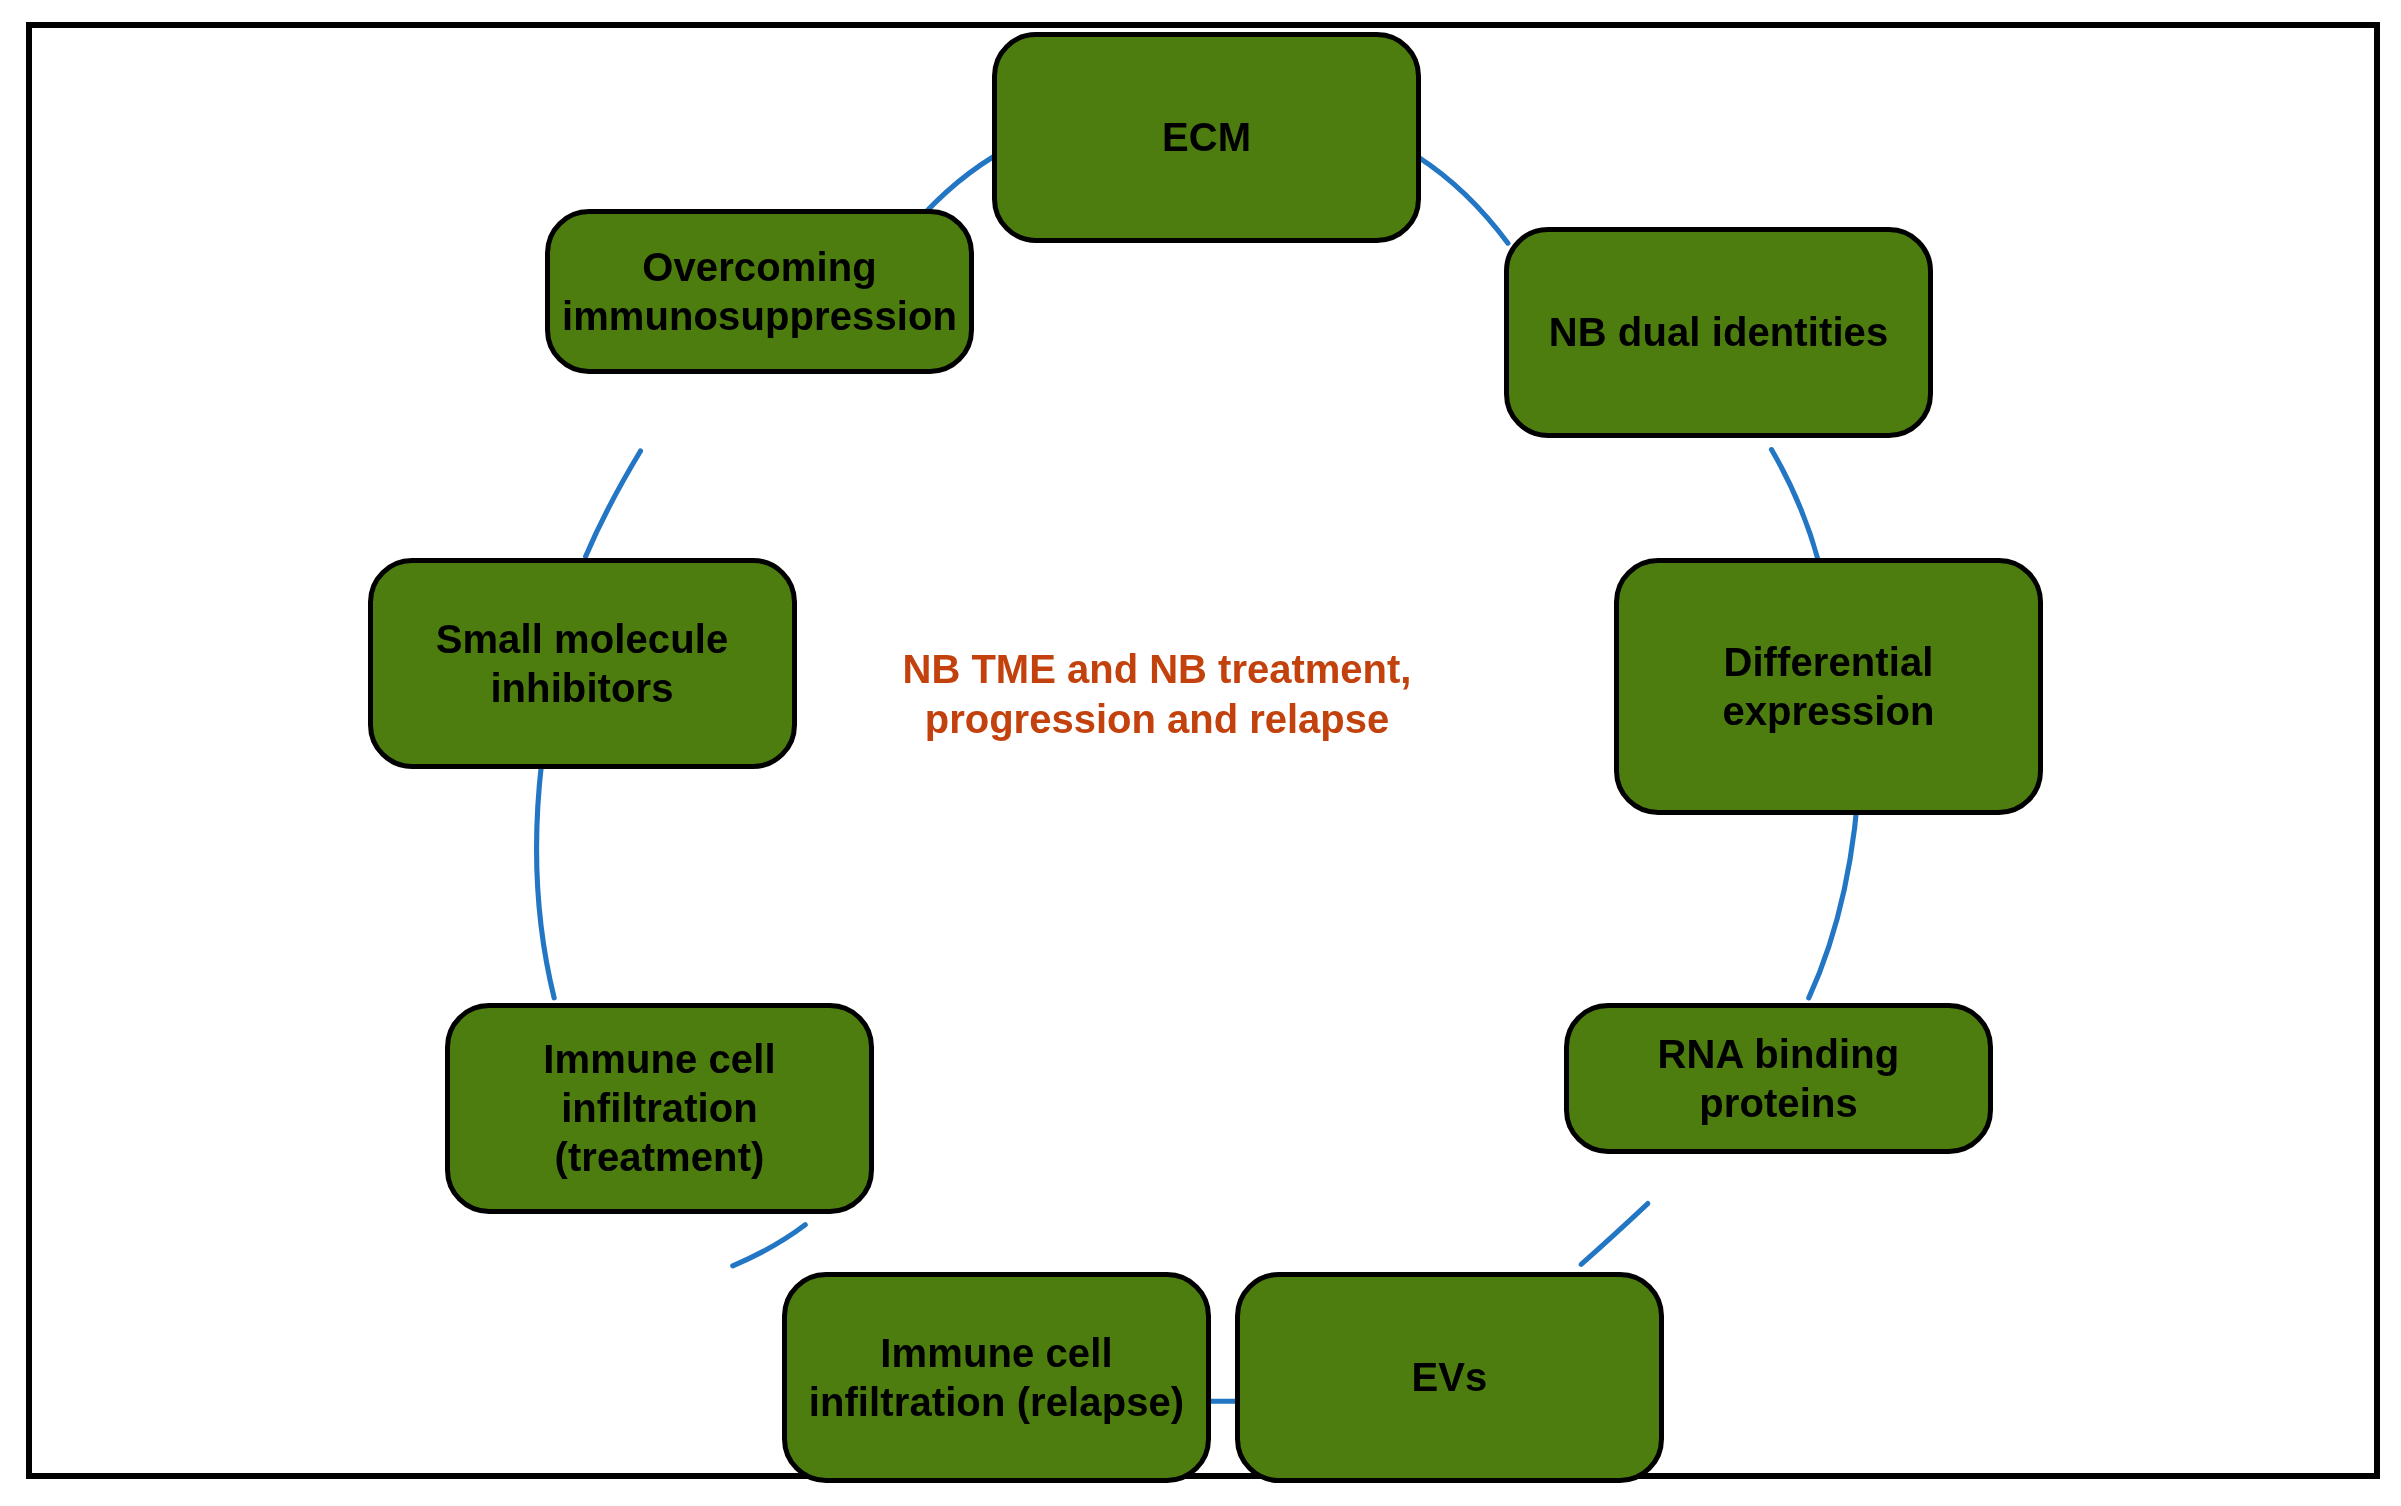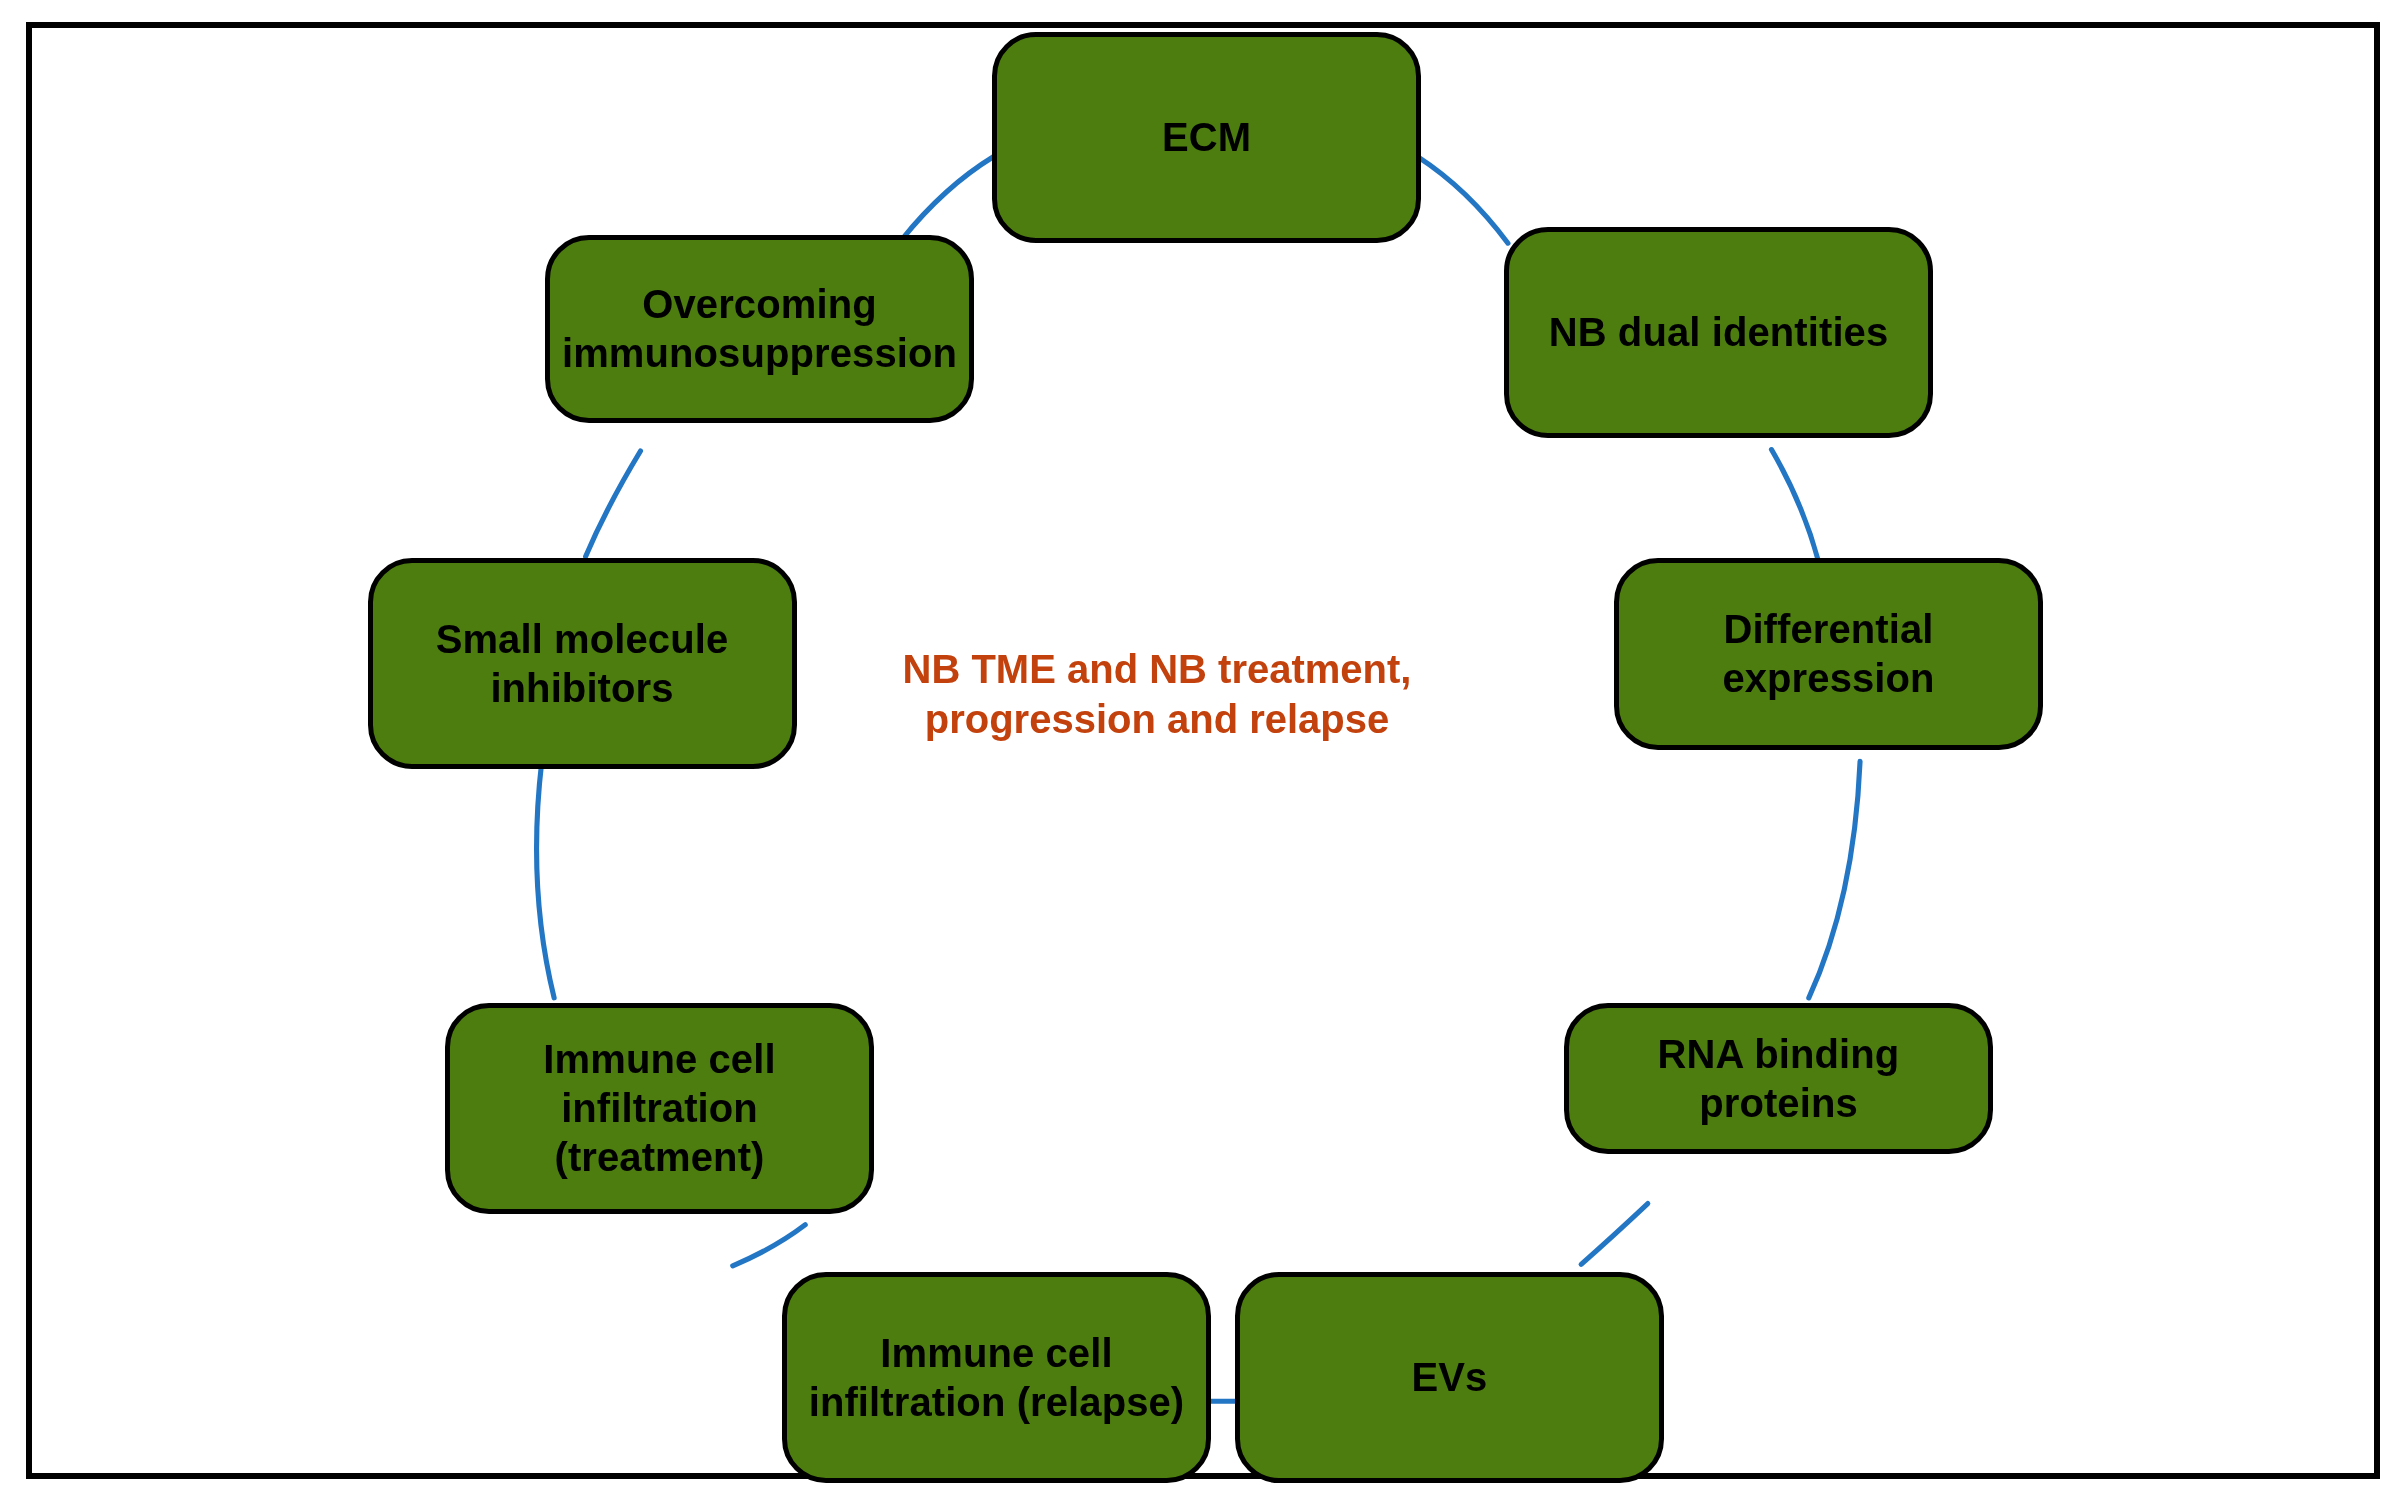--- a/index.html
+++ b/index.html
@@ -104,21 +104,21 @@
   </svg>
 
   <div class="node" style="left:992px; top:31.5px; width:429px; height:211px;">
     <span class="label">ECM</span>
   </div>
 
   <div class="node" style="left:1504px; top:227px; width:429px; height:211px;">
     <span class="label">NB dual identities</span>
   </div>
 
-  <div class="node" style="left:1614px; top:558px; width:429px; height:192px;align-items:center;">
+  <div class="node" style="left:1614px; top:558px; width:429px; height:257px;align-items:center;">
     <span class="label">Differential
 expression</span>
   </div>
 
   <div class="node" style="left:1564px; top:1003px; width:429px; height:151px;">
     <span class="label">RNA binding
 proteins</span>
   </div>
 
   <div class="node" style="left:1235px; top:1272px; width:429px; height:211px;">
@@ -134,21 +134,21 @@
     <span class="label">Immune cell
 infiltration
 (treatment)</span>
   </div>
 
   <div class="node" style="left:368px; top:558px; width:429px; height:211px;padding-left:12px;">
     <span class="label">Small molecule
 inhibitors</span>
   </div>
 
-  <div class="node" style="left:545px; top:235px; width:429px; height:188px;">
+  <div class="node" style="left:545px; top:209px; width:429px; height:165px;">
     <span class="label">Overcoming
 immunosuppression</span>
   </div>
 
   <div id="center-caption">
     <span class="label">NB TME and NB treatment,
 progression and relapse</span>
   </div>
 </div>
 

